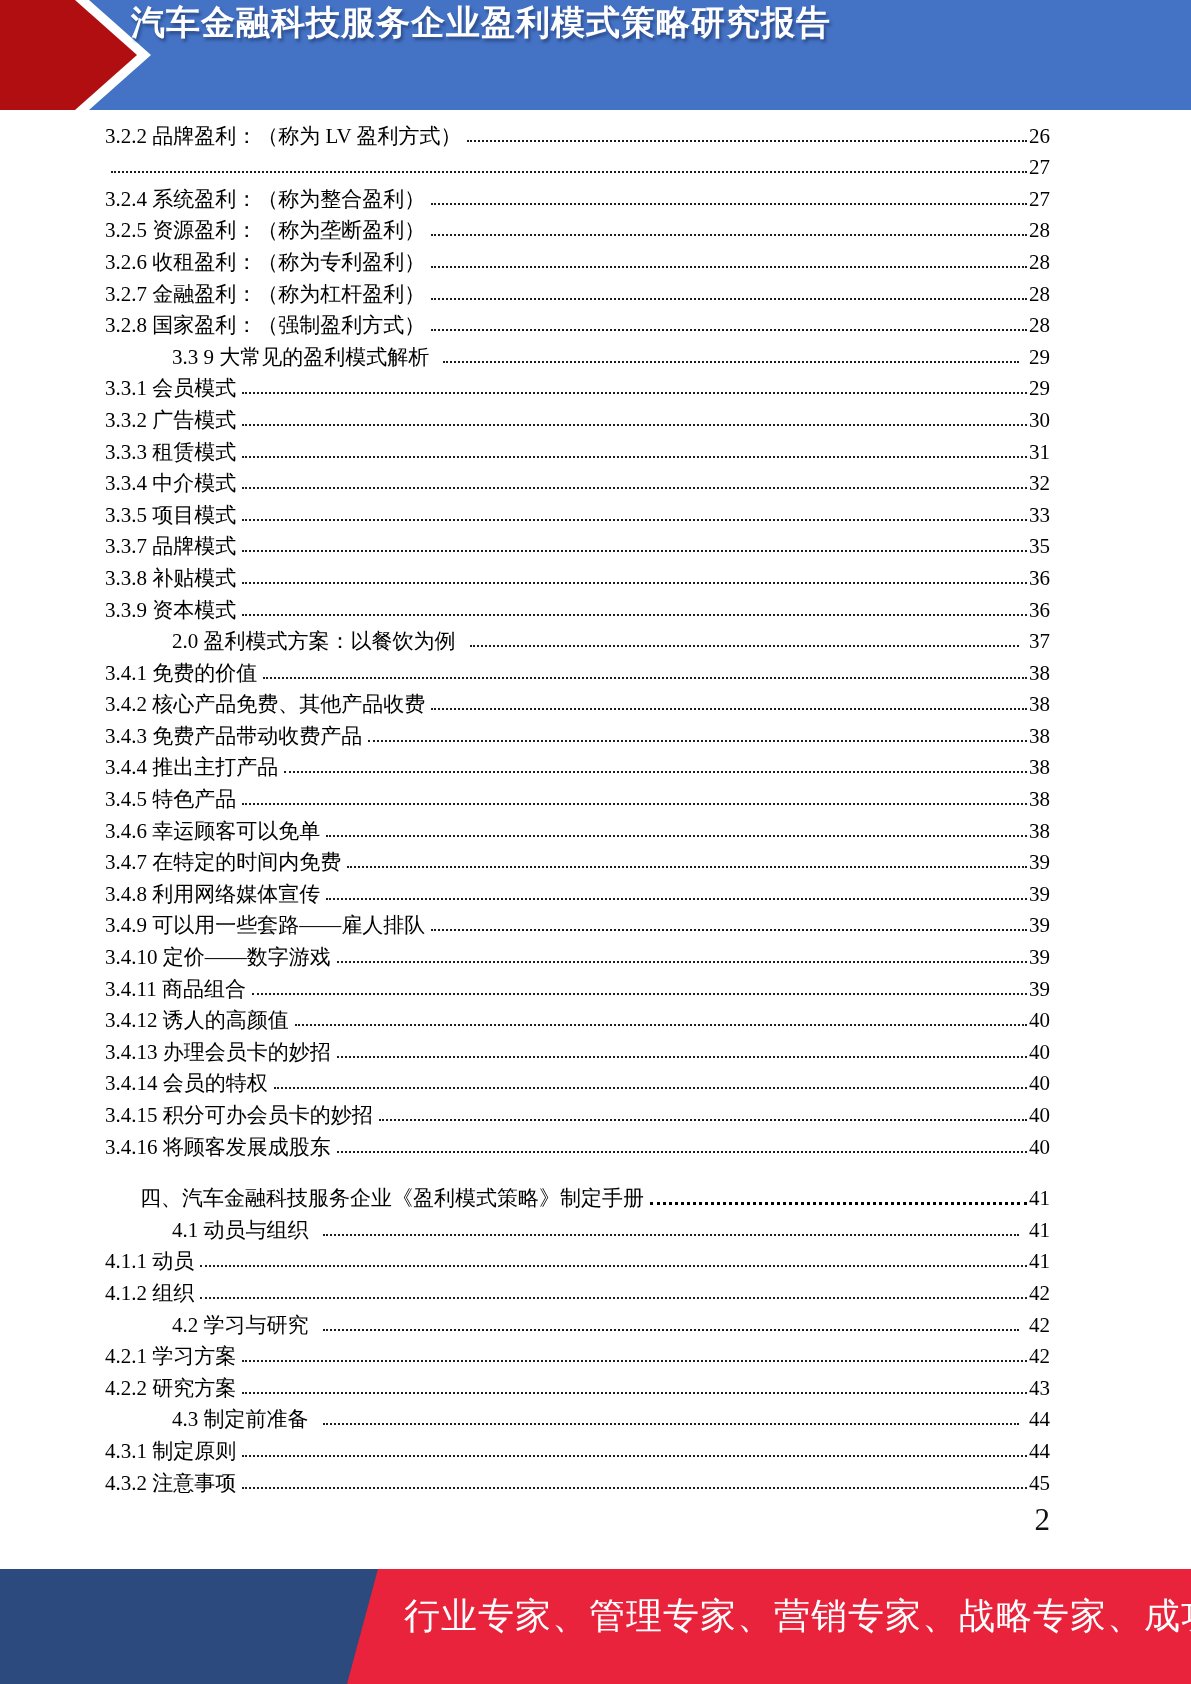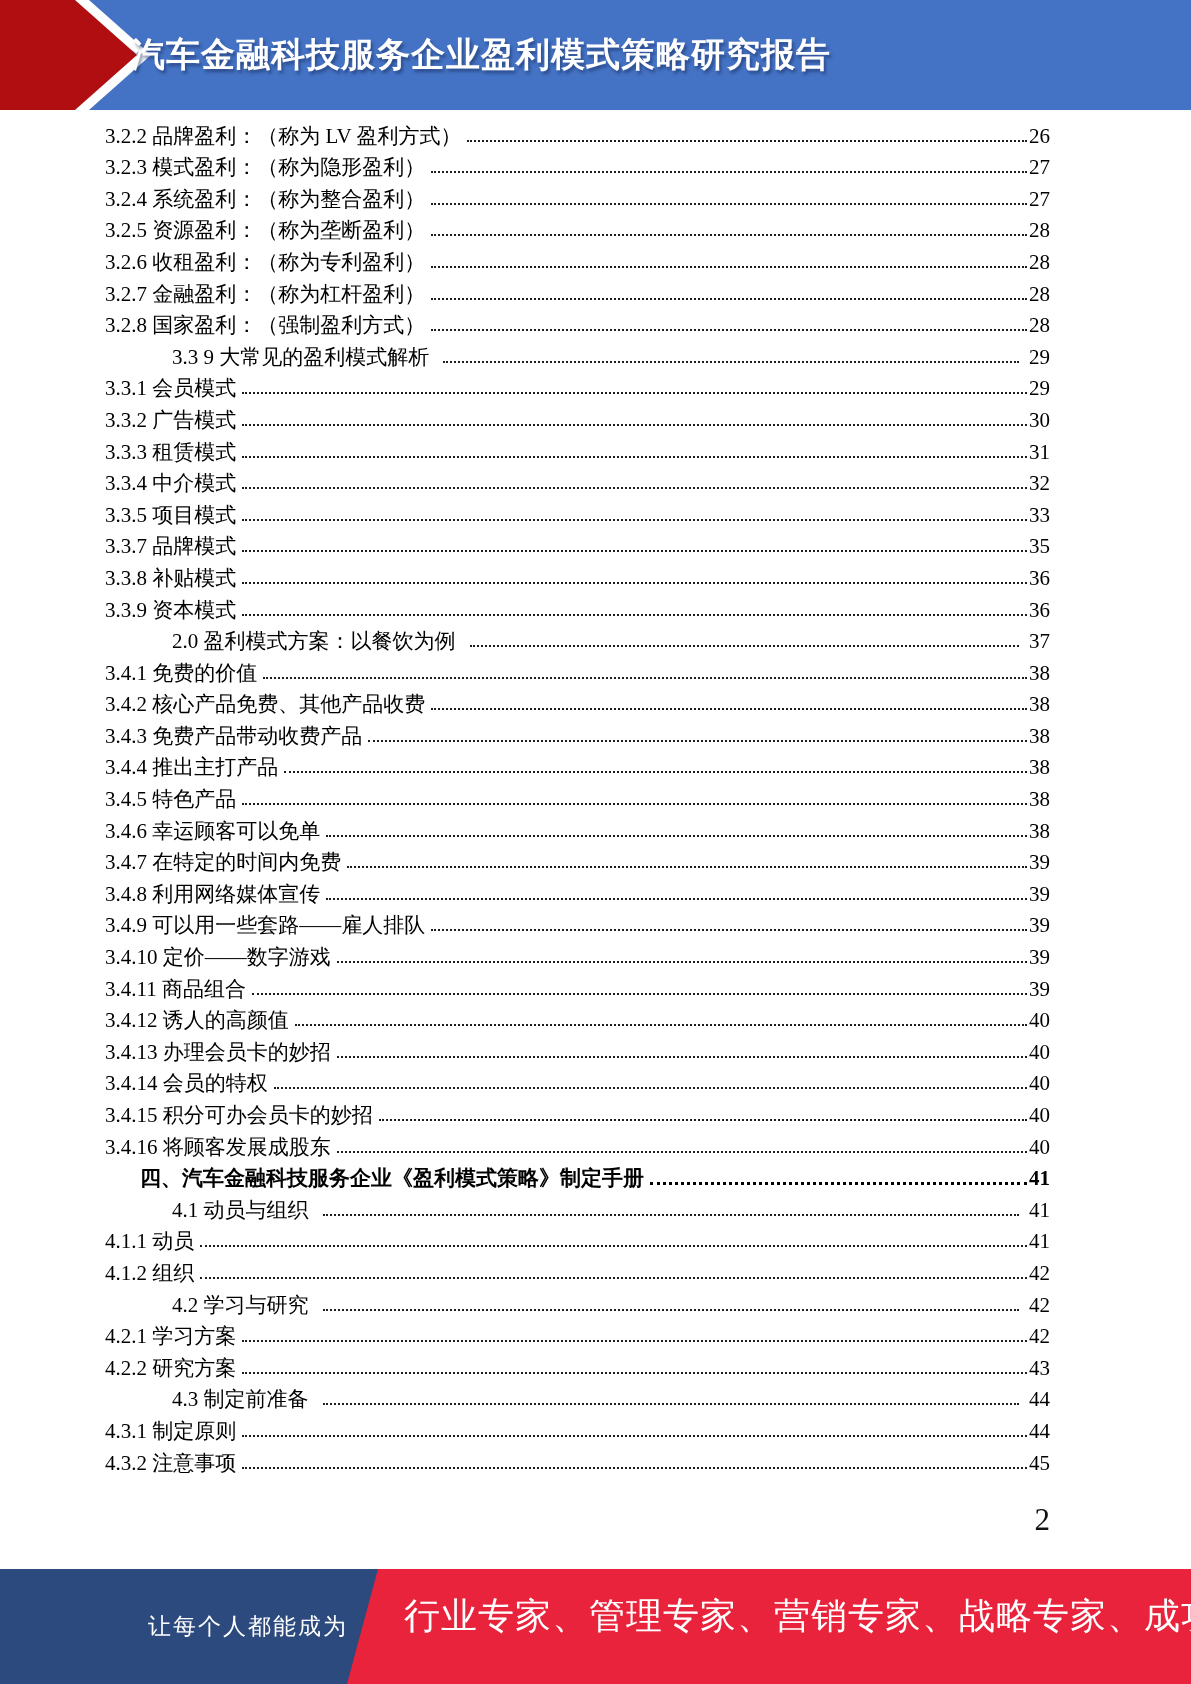--- a/index.html
+++ b/index.html
@@ -8,21 +8,21 @@
     font-family:"Liberation Serif","DejaVu Serif",serif; overflow:hidden;
   }
   
   .banner {
     position:absolute; left:0; top:0; width:1191px; height:110px;
     background:#4472C4;
   }
   .banner-chevron { position:absolute; left:0; top:0; }
   .banner-title-wrap {
     position:absolute; left:0; top:0; width:973px; height:110px;
-    display:flex; align-items:center; justify-content:center;
+    display:flex; align-items:flex-start; justify-content:center;
     padding-right:52px; box-sizing:border-box;padding-left:41px;
   }
   .banner-title {
     color:#ffffff; font-family:"Liberation Sans","DejaVu Sans",sans-serif;
     font-weight:bold; font-size:34px; letter-spacing:1px;
     text-shadow:2px 3px 3px rgba(25,45,95,0.55);
     white-space:nowrap;
   }
   
   .toc { position:absolute; top:118px; left:0; width:1050px; }
@@ -32,21 +32,21 @@
   }
   .toc-row .label { white-space:pre; line-height:28px; }
   .toc-row .leader {
     flex:1 1 auto; margin:0 2px 8px 6px;
     border-bottom:2px dotted #1c1c1c; min-width:20px;
   }
   .toc-row .pagenum { line-height:28px; }
   .toc-row.lvl1 { padding-left:140px; }
   .toc-row.lvl2 { padding-left:172px;gap:8px; }
   .toc-row.lvl3 { padding-left:105px; }
-  .toc-row.bold { font-weight:bold; }
+  .toc-row.bold { font-weight:normal;margin-top:20px; }
   .toc-row.bold .leader { border-bottom:3px dotted #000000; margin-bottom:7px; }
   
   .sheet-page-number {
     position:absolute; top:1502px; left:0; width:1050px;
     text-align:right; font-size:31px; color:#111111;
   }
   
   .footer {
     position:absolute; left:0; top:1569px; width:1191px; height:115px;
     background:#2C4A7D; overflow:hidden;
@@ -76,21 +76,20 @@
   </div>
 </div>
 
 <div class="toc" id="toc">
     <div class="toc-row lvl3">
       <span class="label">3.2.2 品牌盈利：（称为 LV 盈利方式）</span>
       <span class="leader"></span>
       <span class="pagenum">26</span>
     </div>
     <div class="toc-row lvl3">
-      <span class="label">3.2.3 模式盈利：（称为隐形盈利）</span>
       <span class="leader"></span>
       <span class="pagenum">27</span>
     </div>
     <div class="toc-row lvl3">
       <span class="label">3.2.4 系统盈利：（称为整合盈利）</span>
       <span class="leader"></span>
       <span class="pagenum">27</span>
     </div>
     <div class="toc-row lvl3">
       <span class="label">3.2.5 资源盈利：（称为垄断盈利）</span>
@@ -293,15 +292,14 @@
       <span class="pagenum">45</span>
     </div>
   </div>
 
 <div class="sheet-page-number">2</div>
 
 <div class="footer">
   <svg class="footer-red" width="1191" height="115" viewBox="0 0 1191 115" aria-hidden="true">
     <polygon points="378,0 1191,0 1191,115 347,115" fill="#E9233B"></polygon>
   </svg>
-  <div class="footer-left-text">让每个人都能成为</div>
   <div class="footer-right-text">行业专家、管理专家、营销专家、战略专家、成功企业家……</div>
 </div>
 
 </body></html>

